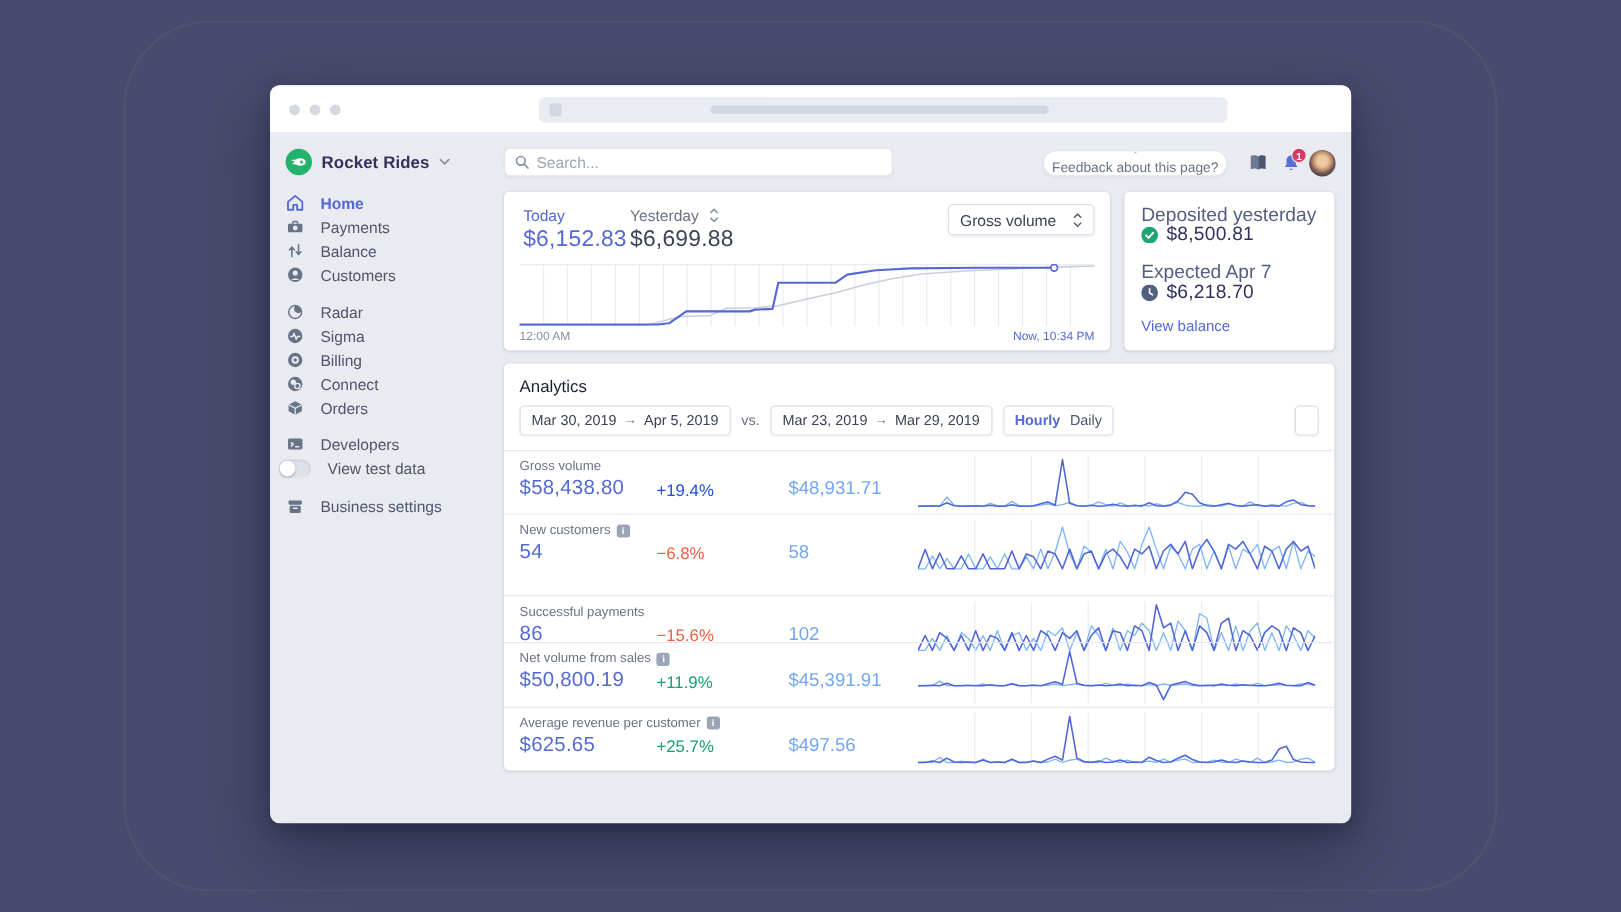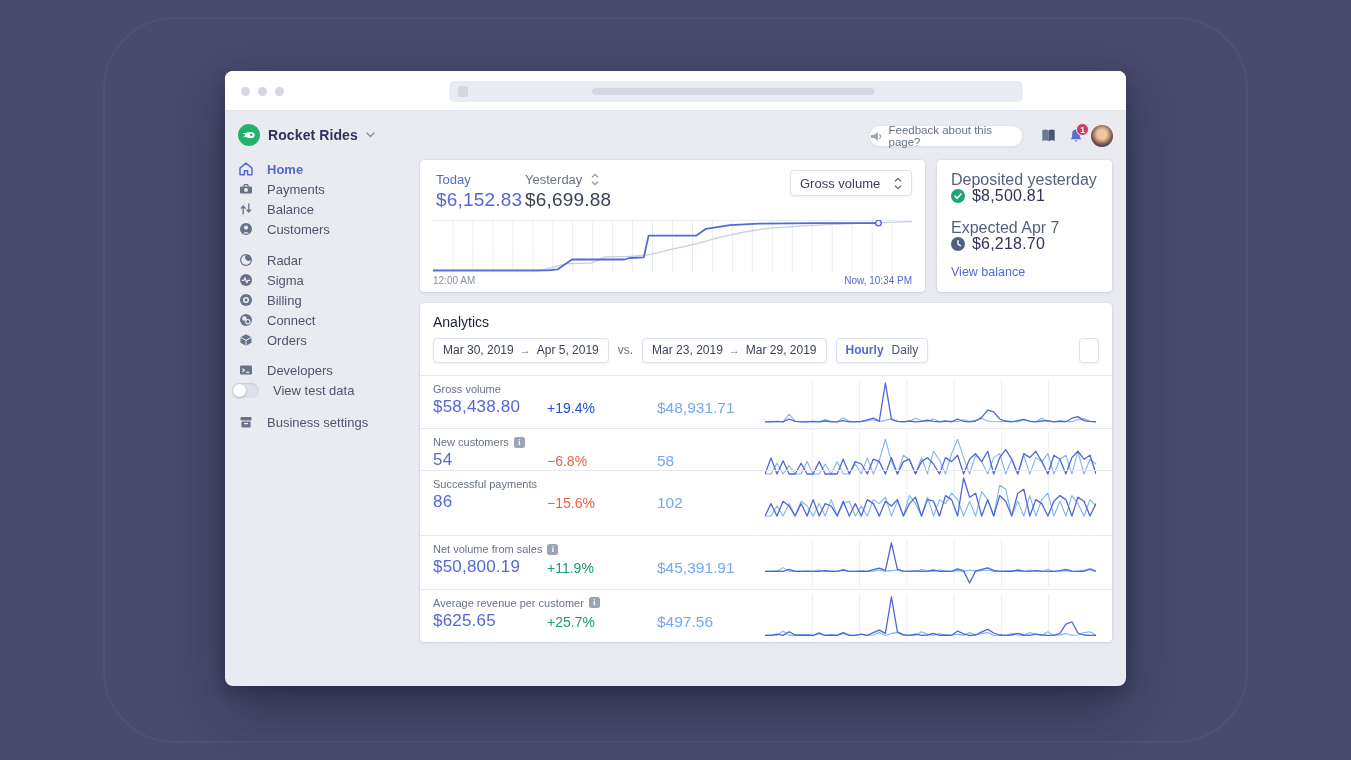--- a/index.html
+++ b/index.html
@@ -37,21 +37,21 @@
 
   
   .search { position:absolute; left:195px; top:52px; width:324px; height:24px; background:#fff;
             border:1px solid #e2e5ec; border-radius:5px; box-shadow:0 1px 2px rgba(50,60,90,.06);
             display:flex; align-items:center; padding:0 8px; gap:6px; }
   .search input { border:0; outline:0; flex:1; font-size:13px; color:#3c4257; background:transparent; font-family:"Liberation Sans",sans-serif; }
   .search input::placeholder { color:#9aa5b5; }
   .feedback { position:absolute; left:644px; top:54px; width:154px; height:22px; background:#fff;
               border:1px solid #e2e5ec; border-radius:11px; box-shadow:0 1px 2px rgba(50,60,90,.06);
               display:flex; align-items:center; justify-content:center; gap:6px;
-              font-size:11.5px; color:#697386; cursor:pointer; }
+              font-size:11.5px; color:#697386; cursor:pointer;flex-direction:column; }
   .icon-btn { position:absolute; cursor:pointer; }
   .badge { position:absolute; left:8px; top:-5px; min-width:13px; height:13px; border-radius:7px;
            background:#cd3d64; color:#fff; font-size:8.5px; font-weight:700; display:flex;
            align-items:center; justify-content:center; padding:0 2px; border:1px solid #e9ebf1; }
   .avatar { position:absolute; left:866px; top:54px; width:22px; height:22px; border-radius:50%; cursor:pointer;
             background:radial-gradient(circle at 50% 42%, #eec89e 0 26%, #c89a76 42%, #7d5f54 58%, #46394a 78%, #3a3142 100%); }
 
   
   .card { position:absolute; background:#fff; border-radius:4px;
           box-shadow:0 1px 3px rgba(50,60,90,.12), 0 0 0 1px rgba(50,60,90,.03); }
@@ -252,20 +252,27 @@
             <svg width="14" height="14" viewBox="0 0 14 14">
               <rect x="1.5" y="2" width="11" height="3.6" rx="1" fill="currentColor"></rect>
               <rect x="2.4" y="6.4" width="9.2" height="6" rx="1" fill="currentColor"></rect>
               <path d="M5 8.6 H9" stroke="#e9ebf1" stroke-width="1.2"></path>
             </svg>
           </span>
         <span>Business settings</span>
       </div>
     </div>
 
+    <div class="search">
+      <svg width="12" height="12" viewBox="0 0 12 12">
+          <circle cx="5" cy="5" r="3.6" fill="none" stroke="#8792a2" stroke-width="1.4"></circle>
+          <path d="M7.8 7.8 L11 11" stroke="#8792a2" stroke-width="1.4" stroke-linecap="round"></path>
+        </svg>
+      <input type="text" placeholder="Search..." style="">
+    </div>
 
     <div class="feedback">
       <svg width="13" height="11" viewBox="0 0 13 11">
           <path d="M1 4 H4 L8.2 1 V10 L4 7 H1 Z" fill="#9aa5b5"></path>
           <path d="M10 3.2 a3.4 3.4 0 0 1 0 4.6" fill="none" stroke="#9aa5b5" stroke-width="1.1" stroke-linecap="round"></path>
         </svg>
       <span>Feedback about this page?</span>
     </div>
 
     <div class="icon-btn" style="left:815px; top:57px;">
@@ -416,21 +423,21 @@
               <line x1="94.6" y1="0" x2="94.6" y2="46" stroke="#e9edf3" stroke-width="1"></line>
               <line x1="141.9" y1="0" x2="141.9" y2="46" stroke="#e9edf3" stroke-width="1"></line>
               <line x1="189.1" y1="0" x2="189.1" y2="46" stroke="#e9edf3" stroke-width="1"></line>
               <line x1="236.4" y1="0" x2="236.4" y2="46" stroke="#e9edf3" stroke-width="1"></line>
               <line x1="283.7" y1="0" x2="283.7" y2="46" stroke="#e9edf3" stroke-width="1"></line>
               <polyline points="0.0,41.0 6.0,41.0 12.0,30.2 18.1,41.0 24.1,32.6 30.1,41.0 36.1,41.0 42.1,28.6 48.1,41.0 54.2,41.0 60.2,31.0 66.2,41.0 72.2,28.6 78.2,41.0 84.3,41.0 90.3,31.0 96.3,41.0 102.3,24.6 108.3,41.0 114.3,27.0 120.4,6.2 126.4,28.6 132.4,41.0 138.4,22.2 144.4,27.0 150.5,41.0 156.5,24.6 162.5,41.0 168.5,18.2 174.5,27.0 180.5,41.0 186.6,20.6 192.6,6.2 198.6,24.6 204.6,41.0 210.6,22.2 216.7,28.6 222.7,41.0 228.7,24.6 234.7,20.6 240.7,41.0 246.7,26.2 252.8,41.0 258.8,22.2 264.8,41.0 270.8,24.6 276.8,28.6 282.9,20.6 288.9,41.0 294.9,26.2 300.9,22.2 306.9,41.0 312.9,18.2 319.0,41.0 325.0,26.2 331.0,31.0" fill="none" stroke="#7db5f5" stroke-width="1.1" stroke-linejoin="round"></polyline>
               <polyline points="0.0,41.0 6.0,25.0 12.0,41.0 18.1,27.8 24.1,41.0 30.1,41.0 36.1,30.2 42.1,41.0 48.1,41.0 54.2,28.6 60.2,41.0 66.2,41.0 72.2,41.0 78.2,26.2 84.3,41.0 90.3,28.6 96.3,31.0 102.3,41.0 108.3,26.2 114.3,28.6 120.4,41.0 126.4,24.6 132.4,41.0 138.4,28.6 144.4,26.2 150.5,41.0 156.5,28.6 162.5,24.6 168.5,31.0 174.5,41.0 180.5,24.6 186.6,28.6 192.6,22.2 198.6,41.0 204.6,26.2 210.6,20.6 216.7,28.6 222.7,18.2 228.7,41.0 234.7,24.6 240.7,16.6 246.7,26.2 252.8,41.0 258.8,20.6 264.8,24.6 270.8,18.2 276.8,28.6 282.9,41.0 288.9,22.2 294.9,26.2 300.9,41.0 306.9,24.6 312.9,18.2 319.0,26.2 325.0,22.2 331.0,41.0" fill="none" stroke="#5065d8" stroke-width="1.3" stroke-linejoin="round"></polyline>
             </svg></div>
       </div>
 
-      <div class="mrow" style="top:167px;padding-left:40px;">
+      <div class="mrow" style="top:193px;padding-left:40px;">
         <span class="lbl">
             <span>Successful payments</span>
           </span>
         <span class="val">86</span>
         <span class="delta" style="color: rgb(237, 95, 66);">−15.6%</span>
         <span class="cmp">102</span>
         <div class="spark"><svg width="331" height="46">
               <line x1="47.3" y1="0" x2="47.3" y2="46" stroke="#e9edf3" stroke-width="1"></line>
               <line x1="94.6" y1="0" x2="94.6" y2="46" stroke="#e9edf3" stroke-width="1"></line>
               <line x1="141.9" y1="0" x2="141.9" y2="46" stroke="#e9edf3" stroke-width="1"></line>

